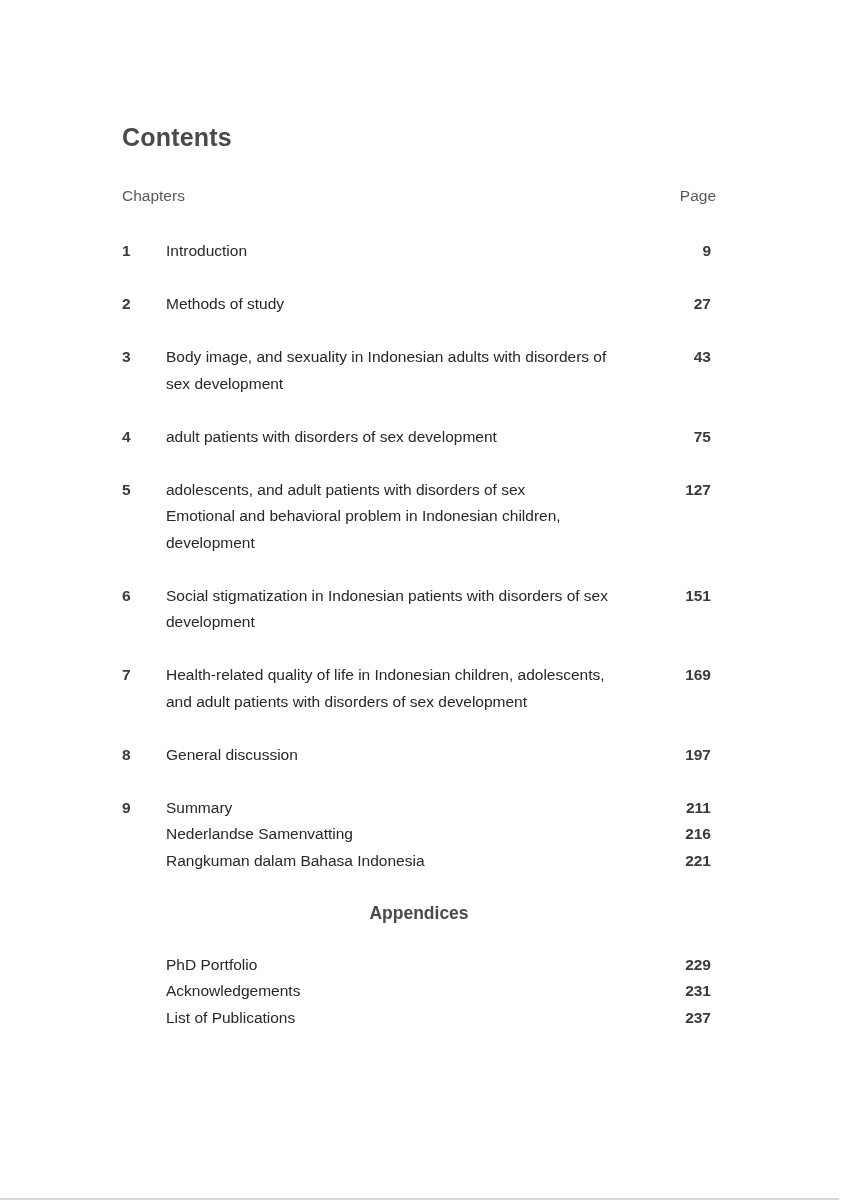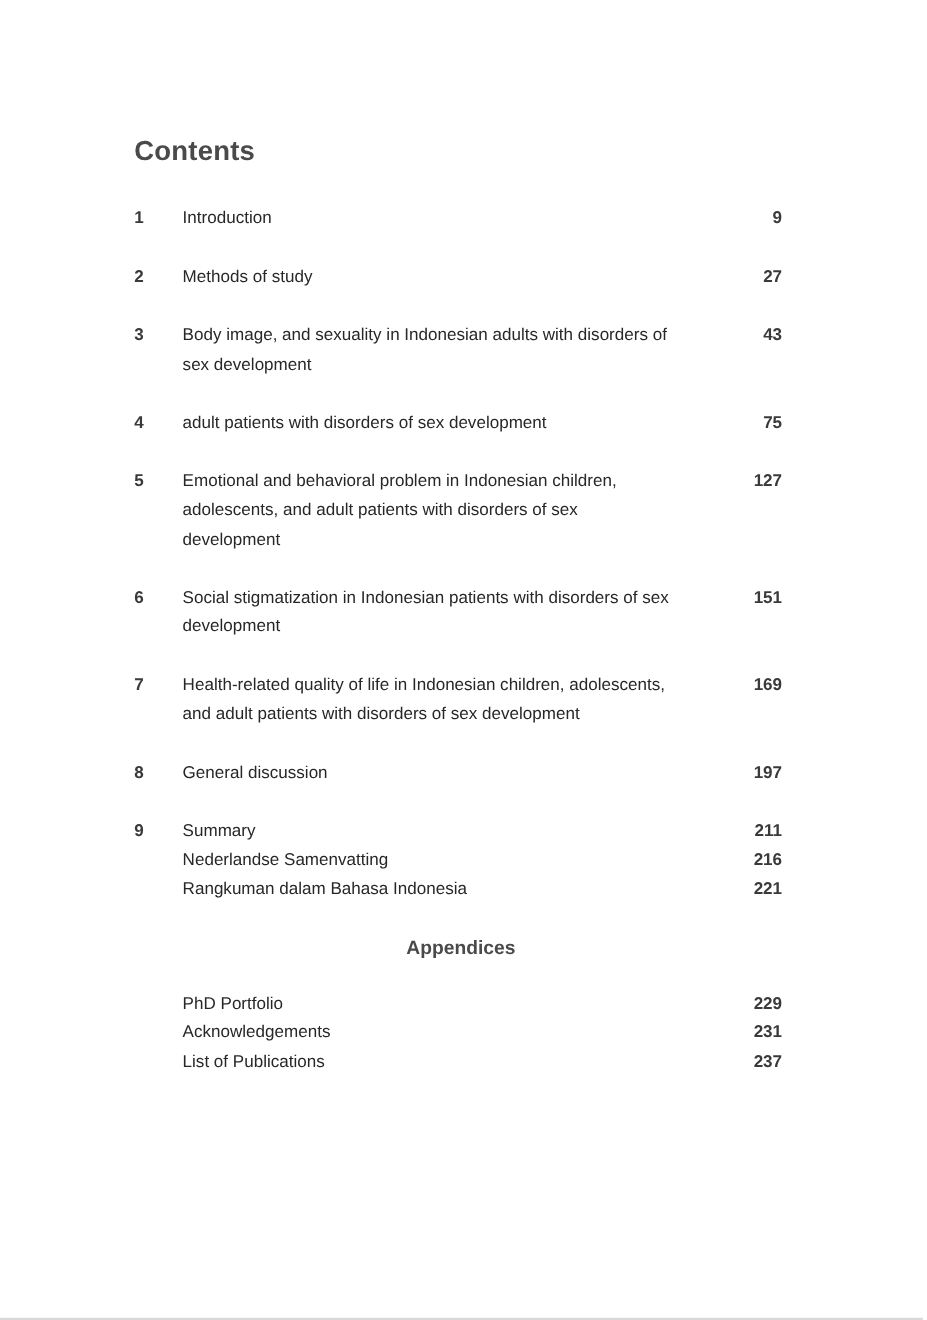--- a/index.html
+++ b/index.html
@@ -90,20 +90,24 @@
   }
 </style>
 </head>
 <body>
 
 <div class="page">
   <div class="content">
 
     <h1 class="doc-title">Contents</h1>
 
+    <div class="header-row">
+      <span>Chapters</span>
+      <span>Page</span>
+    </div>
 
     <div class="row">
       <div class="num">1</div>
       <div class="ttl">
           <div>Introduction</div>
         </div>
       <div class="pg">9</div>
     </div>
 
     <div class="row">
@@ -127,22 +131,22 @@
       <div class="num">4</div>
       <div class="ttl">
           <div>adult patients with disorders of sex development</div>
         </div>
       <div class="pg">75</div>
     </div>
 
     <div class="row">
       <div class="num">5</div>
       <div class="ttl">
+          <div>adolescents, and adult patients with disorders of sex</div>
           <div>Emotional and behavioral problem in Indonesian children,</div>
-          <div>adolescents, and adult patients with disorders of sex</div>
           <div>development</div>
         </div>
       <div class="pg">127</div>
     </div>
 
     <div class="row">
       <div class="num">6</div>
       <div class="ttl">
           <div>Social stigmatization in Indonesian patients with disorders of sex</div>
           <div>development</div>

